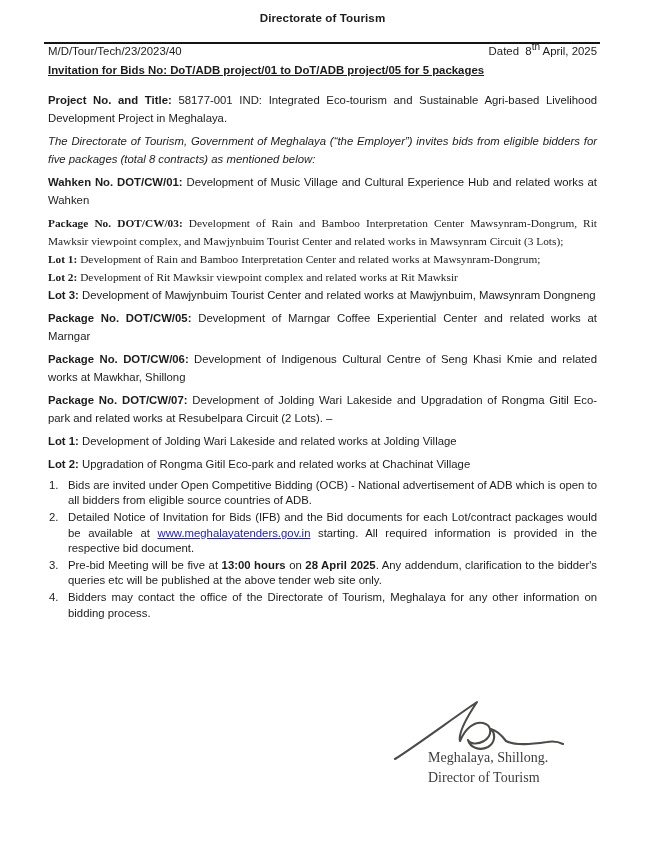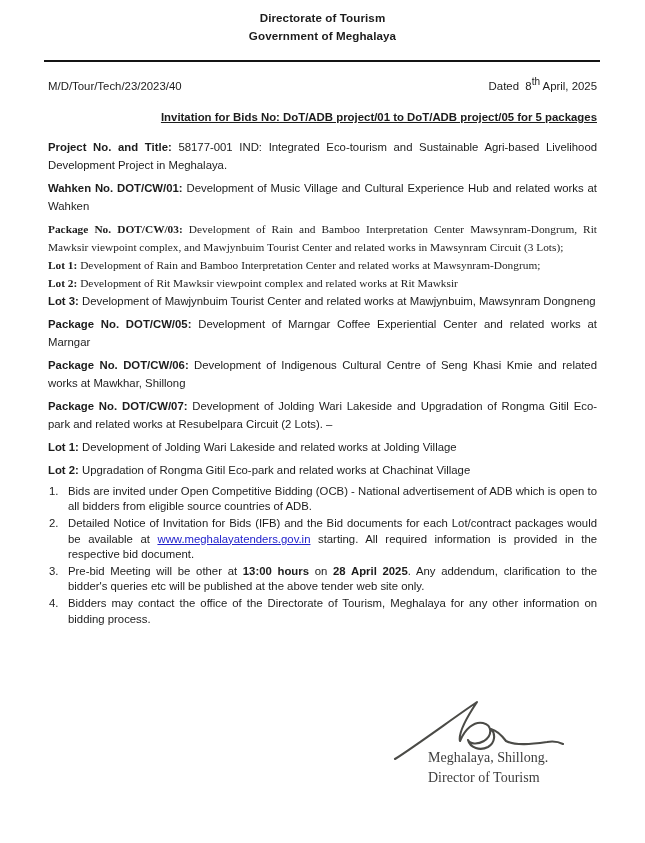--- a/index.html
+++ b/index.html
@@ -8,24 +8,24 @@
     font-family:"Liberation Sans","DejaVu Sans",sans-serif;
     color:#1c1c1c;
     -webkit-font-smoothing:antialiased;
   }
   .page{
     position:relative;width:645px;height:843px;
     box-sizing:border-box;padding:9px 48px 0 48px;overflow:hidden;background:#fff;
   }
   .doc-header{text-align:center;font-weight:700;font-size:11.6px;line-height:18px;letter-spacing:0.1px;}
   .rule{border-top:2px solid #141414;margin:15px -3px 0 -4px;height:0;}
-  .ref-row{display:flex;justify-content:space-between;margin-top:17px;font-size:11.4px;line-height:15px;}
+  .ref-row{display:flex;justify-content:space-between;font-size:11.4px;line-height:15px;}
   .ref-row sup{font-size:10px;line-height:0;vertical-align:super;}
   .doc-title{
-    margin-top:16px;text-align:right;font-weight:700;
+    margin-top:4px;text-align:left;font-weight:700;
     text-decoration:underline;font-size:11.4px;line-height:15px;
   }
   .doc-body{margin-top:13px;font-size:11.35px;line-height:18px;}
   .para{margin:0 0 5px 0;text-align:justify;}
   .para.tight{margin-bottom:0;font-family:Liberation Serif, serif;}
   .para.italic{font-style:italic;}
   .b{font-weight:700;}
   a.link{color:#2121cc;text-decoration:underline;cursor:pointer;}
   .list{margin-top:5px;font-size:11.35px;line-height:15.2px;}
   .list-item{position:relative;padding-left:20px;text-align:justify;margin-bottom:2px;}
@@ -38,50 +38,50 @@
     font-size:14px;line-height:20px;color:#3e3e3e;white-space:nowrap;
   }
 </style>
 </head>
 <body>
 
 <div class="page">
 
   <div class="doc-header">
     <div>Directorate of Tourism</div>
-    <div>Government of Meghalaya</div>
   </div>
 
   <div class="rule"></div>
 
   <div class="ref-row">
     <span>M/D/Tour/Tech/23/2023/40</span>
     <span><span>Dated&nbsp; 8</span><sup>th</sup><span> April, 2025</span></span>
   </div>
 
   <div class="doc-title">Invitation for Bids No: DoT/ADB project/01 to DoT/ADB project/05 for 5 packages</div>
 
   <div class="doc-body" id="doc-body">
       <p class="para"><span class="b">Project No. and Title:</span><span> 58177-001 IND: Integrated Eco-tourism and Sustainable Agri-based Livelihood Development Project in Meghalaya.</span></p>
+      <p class="para italic"><span>The Directorate of Tourism, Government of Meghalaya (“the Employer”) invites bids from eligible bidders for five packages (total 8 contracts) as mentioned below:</span></p>
       <p class="para"><span class="b">Wahken No. DOT/CW/01:</span><span> Development of Music Village and Cultural Experience Hub and related works at Wahken</span></p>
       <p class="para tight"><span class="b">Package No. DOT/CW/03:</span><span> Development of Rain and Bamboo Interpretation Center Mawsynram-Dongrum, Rit Mawksir viewpoint complex, and Mawjynbuim Tourist Center and related works in Mawsynram Circuit (3 Lots);</span></p>
       <p class="para tight"><span class="b">Lot 1:</span><span> Development of Rain and Bamboo Interpretation Center and related works at Mawsynram-Dongrum;</span></p>
       <p class="para tight"><span class="b">Lot 2:</span><span> Development of Rit Mawksir viewpoint complex and related works at Rit Mawksir</span></p>
       <p class="para"><span class="b">Lot 3:</span><span> Development of Mawjynbuim Tourist Center and related works at Mawjynbuim, Mawsynram Dongneng</span></p>
       <p class="para"><span class="b">Package No. DOT/CW/05:</span><span> Development of Marngar Coffee Experiential Center and related works at Marngar</span></p>
       <p class="para"><span class="b">Package No. DOT/CW/06:</span><span> Development of Indigenous Cultural Centre of Seng Khasi Kmie and related works at Mawkhar, Shillong</span></p>
       <p class="para"><span class="b">Package No. DOT/CW/07:</span><span> Development of Jolding Wari Lakeside and Upgradation of Rongma Gitil Eco-park and related works at Resubelpara Circuit (2 Lots). –</span></p>
       <p class="para"><span class="b">Lot 1:</span><span> Development of Jolding Wari Lakeside and related works at Jolding Village</span></p>
       <p class="para"><span class="b">Lot 2:</span><span> Upgradation of Rongma Gitil Eco-park and related works at Chachinat Village</span></p>
     </div>
 
   <div class="list" id="doc-list">
       <div class="list-item"><span class="num">1.</span><span><span>Bids are invited under Open Competitive Bidding (OCB) - National advertisement of ADB which is open to all bidders from eligible source countries of ADB.</span></span></div>
       <div class="list-item"><span class="num">2.</span><span><span>Detailed Notice of Invitation for Bids (IFB) and the Bid documents for each Lot/contract packages would be available at </span><a href="#" class="link">www.meghalayatenders.gov.in</a><span> starting. All required information is provided in the respective bid document.</span></span></div>
-      <div class="list-item"><span class="num">3.</span><span><span>Pre-bid Meeting will be other at </span><span class="b">13:00 hours</span><span> on </span><span class="b">28 April 2025</span><span>. Any addendum, clarification to the bidder's queries etc will be published at the above tender web site only.</span></span></div>
+      <div class="list-item"><span class="num">3.</span><span><span>Pre-bid Meeting will be five at </span><span class="b">13:00 hours</span><span> on </span><span class="b">28 April 2025</span><span>. Any addendum, clarification to the bidder's queries etc will be published at the above tender web site only.</span></span></div>
       <div class="list-item"><span class="num">4.</span><span><span>Bidders may contact the office of the Directorate of Tourism, Meghalaya for any other information on bidding process.</span></span></div>
     </div>
 
   <div class="signature">
     <svg class="sig-svg" width="178" height="68" viewBox="0 0 178 68">
       <path d="M3,62 C25,48 60,22 85,5 C75,20 66,36 68,44 C73,32 82,24 91,26 C100,28 101,38 92,44 C85,48 78,47 76,43 C78,51 88,54 96,50 C103,46 104,37 99,32 C106,34 111,40 114,44 C124,49 140,47 155,45 C161,44 167,45 171,47" fill="none" stroke="#4b4b47" stroke-width="2.1" stroke-linecap="round" stroke-linejoin="round"></path>
     </svg>
     <div class="sig-text">
       <div>Meghalaya, Shillong.</div>
       <div>Director of Tourism</div>

